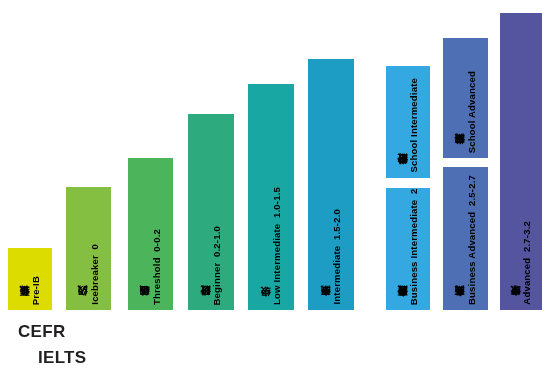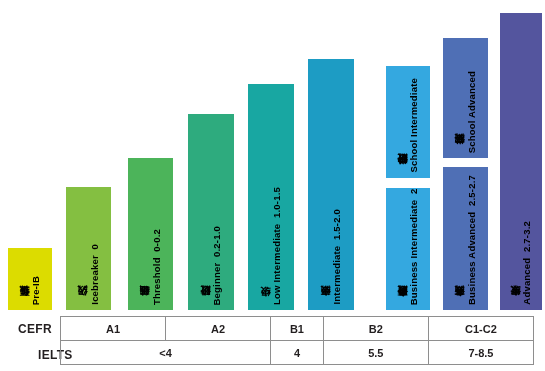--- a/index.html
+++ b/index.html
@@ -64,22 +64,22 @@
     position: absolute;
     left: 0;
     top: 312px;
     width: 545px;
     height: 59px;
   }
   .row-head {
     position: absolute;
     left: 18px;
     width: 42px;
-    text-align: left;
-    font-size: 12px;
+    text-align: center;
+    font-size: 17px;
     font-weight: bold;
     color: #231f20;
     letter-spacing: 0.3px;
   }
   #cefr-head { top: 10px; }
   #ielts-head { top: 36px; padding-left: 20px; }
 
   .tbl {
     position: absolute;
     left: 60px;
@@ -166,30 +166,13 @@
       <div class="labelwrap">
         <span class="vtext cn">专家级</span>
         <span class="vtext en">Advanced&nbsp;&nbsp;2.7-3.2</span>
       </div>
     </div>
   </div>
 
 <div id="table-block">
   <div class="row-head" id="cefr-head">CEFR</div>
   <div class="row-head" id="ielts-head">IELTS</div>
-  <table class="tbl">
-    <tbody id="tbody">
-        <tr>
-          <td colspan="2">A1</td>
-          <td colspan="2">A2</td>
-          <td colspan="1">B1</td>
-          <td colspan="2">B2</td>
-          <td colspan="2">C1-C2</td>
-        </tr>
-        <tr>
-          <td colspan="4">&lt;4</td>
-          <td colspan="1">4</td>
-          <td colspan="2">5.5</td>
-          <td colspan="2">7-8.5</td>
-        </tr>
-      </tbody>
-  </table>
 </div>
 
 </body></html>

